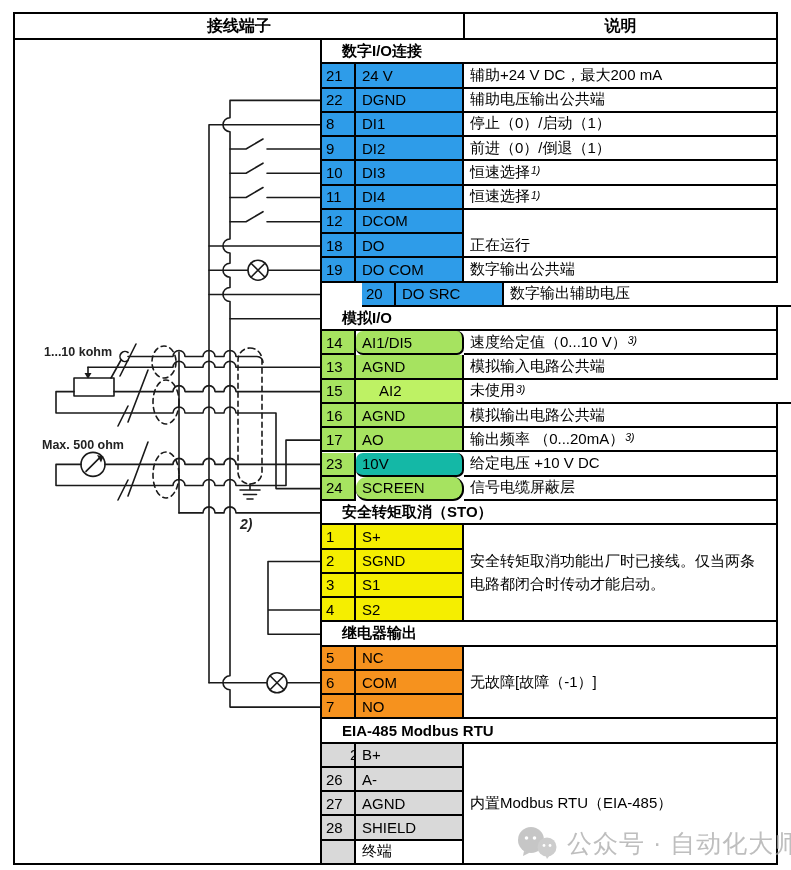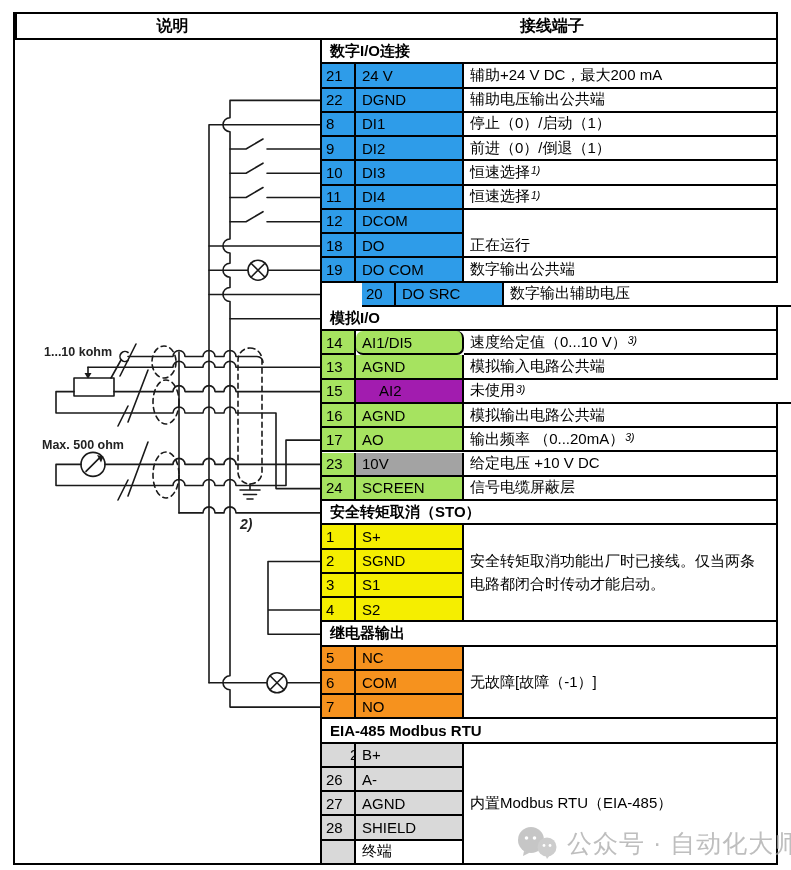--- a/index.html
+++ b/index.html
@@ -8,21 +8,21 @@
   #tbl{position:absolute;left:13px;top:12px;width:765px;height:853px;
        border:2px solid #000;box-sizing:border-box;background:#fff;}
   #thead{position:absolute;left:0;top:0;width:100%;height:24px;display:flex;
          border-bottom:2px solid #000;box-sizing:content-box;}
   .hcell{font-weight:bold;font-size:16px;display:flex;align-items:center;justify-content:center;}
   #hc1{width:448px;}
   #hc2{flex:1;border-left:2px solid #000;}
   #body{position:absolute;left:0;top:26px;width:761px;height:825px;}
   #rows{position:absolute;left:305px;top:0;width:456px;height:825px;border-left:2px solid #000;box-sizing:border-box;}
   .sec-head{position:absolute;left:0;width:454px;border-bottom:2px solid #000;box-sizing:border-box;
-            font-weight:bold;font-size:15px;background:#fff;display:flex;align-items:center;padding-left:8px;}
+            font-weight:bold;font-size:15px;background:#fff;display:flex;align-items:center;padding-left:20px;}
   .trow{position:absolute;left:0;display:flex;box-sizing:border-box;}
   .cell{box-sizing:border-box;border-bottom:2px solid #000;font-size:15px;display:flex;align-items:center;overflow:hidden;white-space:nowrap;}
   .cnum{width:34px;border-right:2px solid #000;padding-left:4px;}
   .clab{width:108px;border-right:2px solid #000;padding-left:6px;}
   .cdesc{flex:1;padding-left:6px;background:#fff;}
   .cdesc sup,.cell sup{font-style:italic;font-size:10.5px;margin-left:1px;transform:translateY(-2px);}
   .mdesc{position:absolute;left:142px;width:312px;border-bottom:2px solid #000;box-sizing:border-box;
          font-size:15px;display:flex;align-items:center;padding:2px 8px 2px 6px;line-height:1.5;background:#fff;}
   #diagram{position:absolute;left:-2px;top:24px;}
   #diagram path,#diagram line,#diagram rect,#diagram circle,#diagram ellipse{vector-effect:none;}
@@ -36,22 +36,22 @@
 
 <div id="page">
 
   <span class="wm" style="left:300px;top:150px;">php.cn</span>
   <span class="wm" style="left:560px;top:300px;">php.cn</span>
   <span class="wm" style="left:190px;top:610px;">php.cn</span>
   <span class="wm" style="left:430px;top:470px;">php.cn</span>
 
   <div id="tbl">
     <div id="thead">
+      <div class="hcell" id="hc1">接线端子</div>
       <div class="hcell" id="hc2">说明</div>
-      <div class="hcell" id="hc1">接线端子</div>
     </div>
 
     <div id="body">
 
       <svg id="diagram" width="307" height="825" viewBox="13 38 307 825" fill="none" stroke="#1a1a1a" stroke-width="1.6" stroke-linecap="round" stroke-linejoin="round">
 
         <path d="M320 74.4 H230 V91.7 a7 7 0 0 0 0 14 V213 a7 7 0 0 0 0 14 V237.2 a7 7 0 0 0 0 14 V261.5 a7 7 0 0 0 0 14 V649.8 a7 7 0 0 0 0 14 V681.1 H320"></path>
 
         <path d="M320 98.7 H209 V656.8"></path>
         <path d="M209 220 H320"></path>
@@ -202,21 +202,21 @@
           </div>
           <div class="trow" style="top: 315.441px; height: 24.2647px; width: 454px;">
             <div class="cell cnum" style="background: rgb(166, 227, 96);">13</div>
             <div class="cell clab" style="background: rgb(166, 227, 96);">AGND</div>
             <div class="cell cdesc">
               <span>模拟输入电路公共端</span>
             </div>
           </div>
           <div class="trow" style="top: 339.706px; height: 24.2647px; width: 530px; text-align: right;">
             <div class="cell cnum" style="background: rgb(166, 227, 96);">15</div>
-            <div class="cell clab" style="background: #a21caf; padding-left: 23px;">AI2</div>
+            <div class="cell clab" style="background: #bef264; padding-left: 23px;">AI2</div>
             <div class="cell cdesc">
               <span>未使用</span>
               <sup>3)</sup>
             </div>
           </div>
           <div class="trow" style="top: 363.971px; height: 24.2647px; width: 454px;">
             <div class="cell cnum" style="background: rgb(166, 227, 96);">16</div>
             <div class="cell clab" style="background: rgb(166, 227, 96);">AGND</div>
             <div class="cell cdesc">
               <span>模拟输出电路公共端</span>
@@ -225,28 +225,28 @@
           <div class="trow" style="top: 388.235px; height: 24.2647px; width: 454px;">
             <div class="cell cnum" style="background: rgb(166, 227, 96);">17</div>
             <div class="cell clab" style="background: rgb(166, 227, 96);">AO</div>
             <div class="cell cdesc">
               <span>输出频率 （0...20mA）</span>
               <sup>3)</sup>
             </div>
           </div>
           <div class="trow" style="top: 412.5px; height: 24.2647px; width: 454px;">
             <div class="cell cnum" style="background: rgb(166, 227, 96);">23</div>
-            <div class="cell clab" style="background: #a3a3a3;">10V</div>
+            <div class="cell clab" style="background: #14b8a6; border-radius: 7px;">10V</div>
             <div class="cell cdesc">
               <span>给定电压 +10 V DC</span>
             </div>
           </div>
           <div class="trow" style="top: 436.765px; height: 24.2647px; width: 454px;">
             <div class="cell cnum" style="background: rgb(166, 227, 96);">24</div>
-            <div class="cell clab" style="background: rgb(166, 227, 96);">SCREEN</div>
+            <div class="cell clab" style="background: rgb(166, 227, 96); border-radius: 11px;">SCREEN</div>
             <div class="cell cdesc">
               <span>信号电缆屏蔽层</span>
             </div>
           </div>
           <div class="sec-head" style="top: 461.029px; height: 24.2647px;">
             <span>安全转矩取消（STO）</span>
           </div>
           <div class="trow" style="top: 485.294px; height: 24.2647px; width: 142px;">
             <div class="cell cnum" style="background: rgb(245, 238, 0);">1</div>
             <div class="cell clab" style="background: rgb(245, 238, 0);">S+</div>

